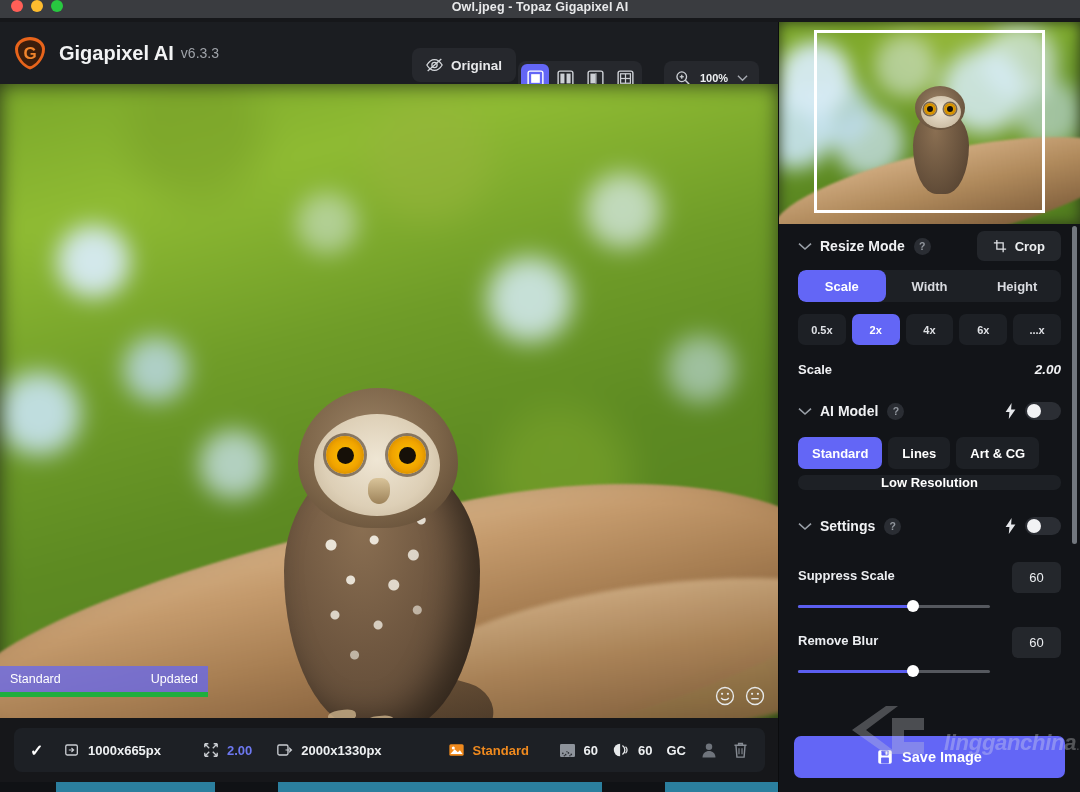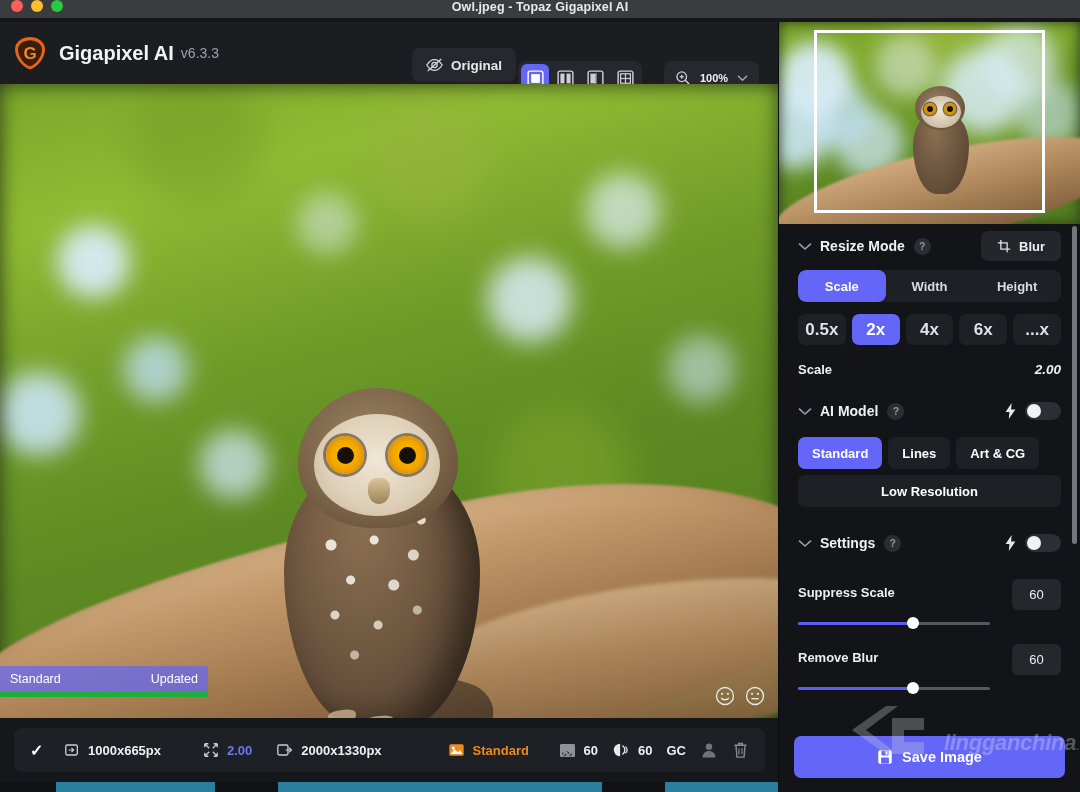--- a/index.html
+++ b/index.html
@@ -208,21 +208,21 @@
     display:flex; background:#1d2025; border-radius:8px; height:32px; margin-top:2px; overflow:hidden;
   }
   .seg{ flex:1; display:flex; align-items:center; justify-content:center;
         font-size:13px; font-weight:bold; color:#d9dbe0; cursor:pointer; height:32px; }
   .seg.active{ background:#6366f6; color:#fff; border-radius:8px; }
 
   .scale-row{ display:flex; gap:6px; margin-top:12px; }
   .pill{
     flex:1; height:31px; background:#1d2025; border-radius:7px;
     display:flex; align-items:center; justify-content:center;
-    font-size:17px; font-weight:bold; color:#dfe1e5; cursor:pointer;
+    font-size:11px; font-weight:bold; color:#dfe1e5; cursor:pointer;
   }
   .pill.active{ background:#6366f6; color:#fff; }
 
   .kv{ display:flex; align-items:center; justify-content:space-between; margin-top:17px; }
   .kv-k{ font-size:13px; font-weight:bold; color:#f0f1f3; }
   .kv-v{ font-size:13.5px; font-weight:bold; font-style:italic; color:#f0f1f3; }
 
   .model-row{ display:flex; gap:6px; margin-top:4px; }
   .model-btn{
     height:32px; background:#1d2025; border-radius:7px; display:flex;
@@ -468,21 +468,21 @@
       </span>
       <span class="sec-title">Resize Mode</span>
       <span class="qmark">?</span>
       <span class="crop-btn">
         <span>
           <svg width="14" height="14" viewBox="0 0 16 16">
             <path d="M4.4 1 V11.6 H15" fill="none" stroke="#dfe1e5" stroke-width="1.5"></path>
             <path d="M1 4.4 H11.6 V15" fill="none" stroke="#dfe1e5" stroke-width="1.5"></path>
           </svg>
         </span>
-        <span>Blur</span>
+        <span>Crop</span>
       </span>
     </div>
 
     <div class="segmented">
       <span class="seg active">Scale</span>
       <span class="seg">Width</span>
       <span class="seg">Height</span>
     </div>
 
     <div class="scale-row">
@@ -514,21 +514,21 @@
         </span>
         <span class="sw"></span>
       </span>
     </div>
 
     <div class="model-row">
       <span class="model-btn active">Standard</span>
       <span class="model-btn">Lines</span>
       <span class="model-btn">Art &amp; CG</span>
     </div>
-    <div class="model-row two" style="margin-top:6px;">
+    <div class="model-row two" style="margin-top:6px;flex-direction:column;">
       <span class="model-btn">Low Resolution</span>
     </div>
 
     <div class="section-head" style="margin-top:14px;">
       <span class="chev">
         <svg width="14" height="9" viewBox="0 0 14 9">
             <path d="M1 1.6 L7 7 L13 1.6" fill="none" stroke="#9aa0a8" stroke-width="1.6"></path>
           </svg>
       </span>
       <span class="sec-title">Settings</span>

